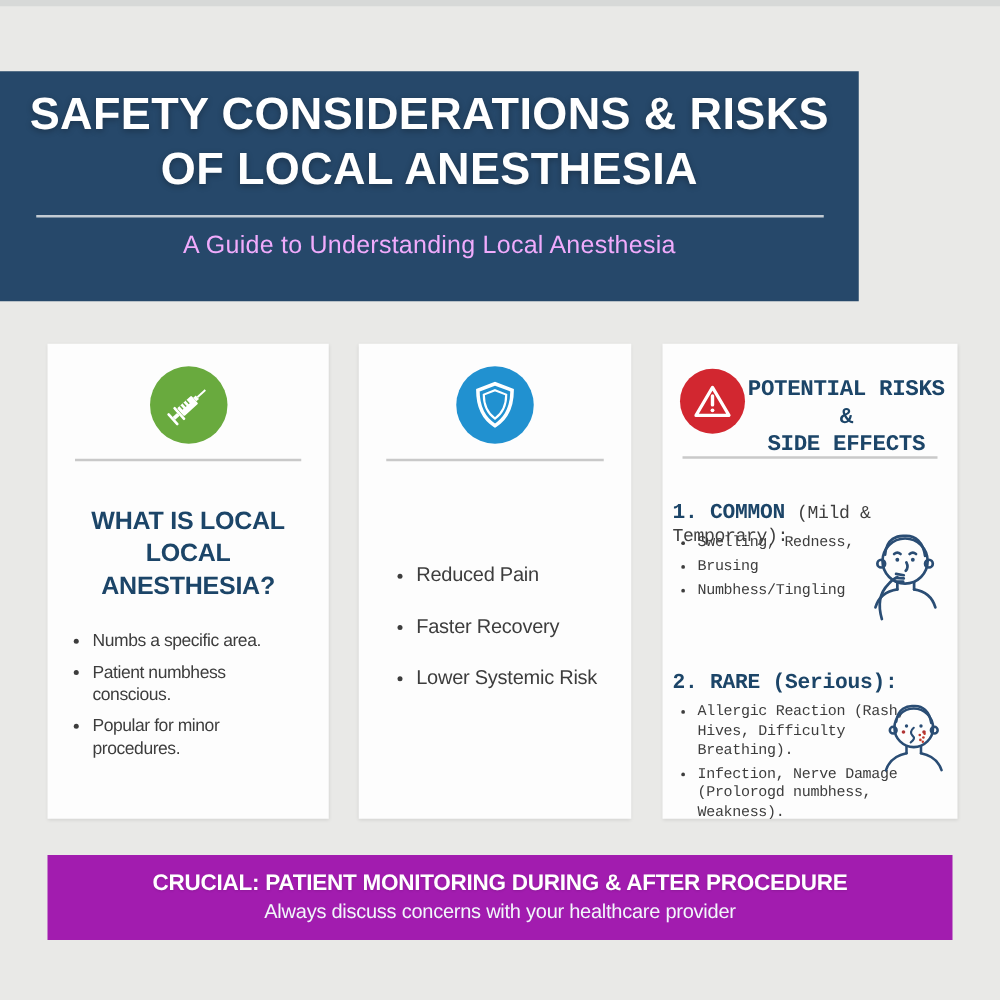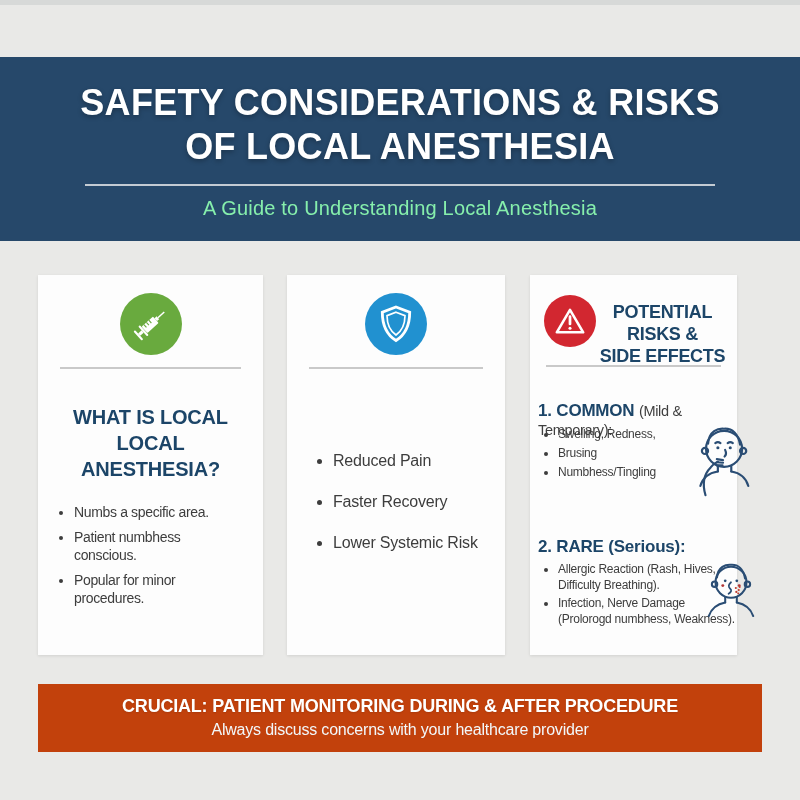--- a/index.html
+++ b/index.html
@@ -1,31 +1,31 @@
 <!DOCTYPE html>
 <html><head>
 <meta charset="utf-8">
 <style>
   html,body{margin:0;padding:0;}
   body{font-family:"Liberation Sans", sans-serif;}
   .canvas{position:relative;width:800px;height:800px;background:#e9e9e7;overflow:hidden;}
   .top-strip{position:absolute;top:0;left:0;right:0;height:5px;background:#d7d9d8;}
 
   
-  .header{position:absolute;top:57px;left:0;width:800px;height:184px;background:#26486a;text-align:center;box-sizing:border-box;padding-top:24px;}
+  .header{position:absolute;top:57px;left:0;width:687px;height:184px;background:#26486a;text-align:center;box-sizing:border-box;padding-top:12px;}
   .header h1{margin:0;color:#ffffff;font-size:36px;line-height:44px;font-weight:bold;letter-spacing:.3px;text-shadow:0 2px 5px rgba(0,0,0,.28);}
   .header h1 span{display:block;}
   .h-divider{width:630px;height:2px;background:#c3cbd3;margin:15px auto 0;}
-  .h-subtitle{margin-top:11px;color:#86efac;font-size:20px;letter-spacing:.2px;}
+  .h-subtitle{margin-top:11px;color:#f0abfc;font-size:20px;letter-spacing:.2px;}
 
   
   .card{position:absolute;top:275px;height:380px;background:#fdfdfd;box-shadow:0 1px 3px rgba(0,0,0,.10);}
   .card1{left:38px;width:225px;}
   .card2{left:287px;width:218px;}
-  .card3{left:530px;width:207px;}
+  .card3{left:530px;width:236px;font-family:Liberation Mono, monospace;}
 
   .icon-circle{position:absolute;top:18px;left:50%;transform:translateX(-50%);width:62px;height:62px;border-radius:50%;display:flex;align-items:center;justify-content:center;}
   .card-divider{position:absolute;top:92px;left:22px;right:22px;height:2px;background:#c9c9c9;}
 
   .card1 .card-heading{position:absolute;top:129px;left:8px;right:8px;margin:0;text-align:center;color:#1c4568;font-size:20px;line-height:26px;font-weight:bold;letter-spacing:-.2px;}
   .card-heading span{display:block;}
   .bullets{margin:0;color:#3d3d3d;}
   .bullets li{margin:0;}
   .bullets1{position:absolute;top:228px;left:18px;right:20px;padding-left:18px;font-size:14px;line-height:18px;letter-spacing:-.35px;}
   .bullets1 li{margin-bottom:7px;}
@@ -194,17 +194,17 @@
           <circle cx="37.5" cy="35.5" r="1"></circle>
         </g>
         <path d="M24 39.5 v5.5"></path>
         <path d="M36 39.5 v5.5"></path>
         <path d="M7 59 q4 -11.5 17 -14"></path>
         <path d="M36 45 q13 2.5 17 14"></path>
       </svg>
     </div>
   </section>
 
-  <footer class="footer" style="background-color: #c2410c;">
+  <footer class="footer" style="background-color: #a21caf;">
     <div class="f-title">CRUCIAL: PATIENT MONITORING DURING &amp; AFTER PROCEDURE</div>
     <div class="f-sub">Always discuss concerns with your healthcare provider</div>
   </footer>
 </div>
 
 </body></html>

